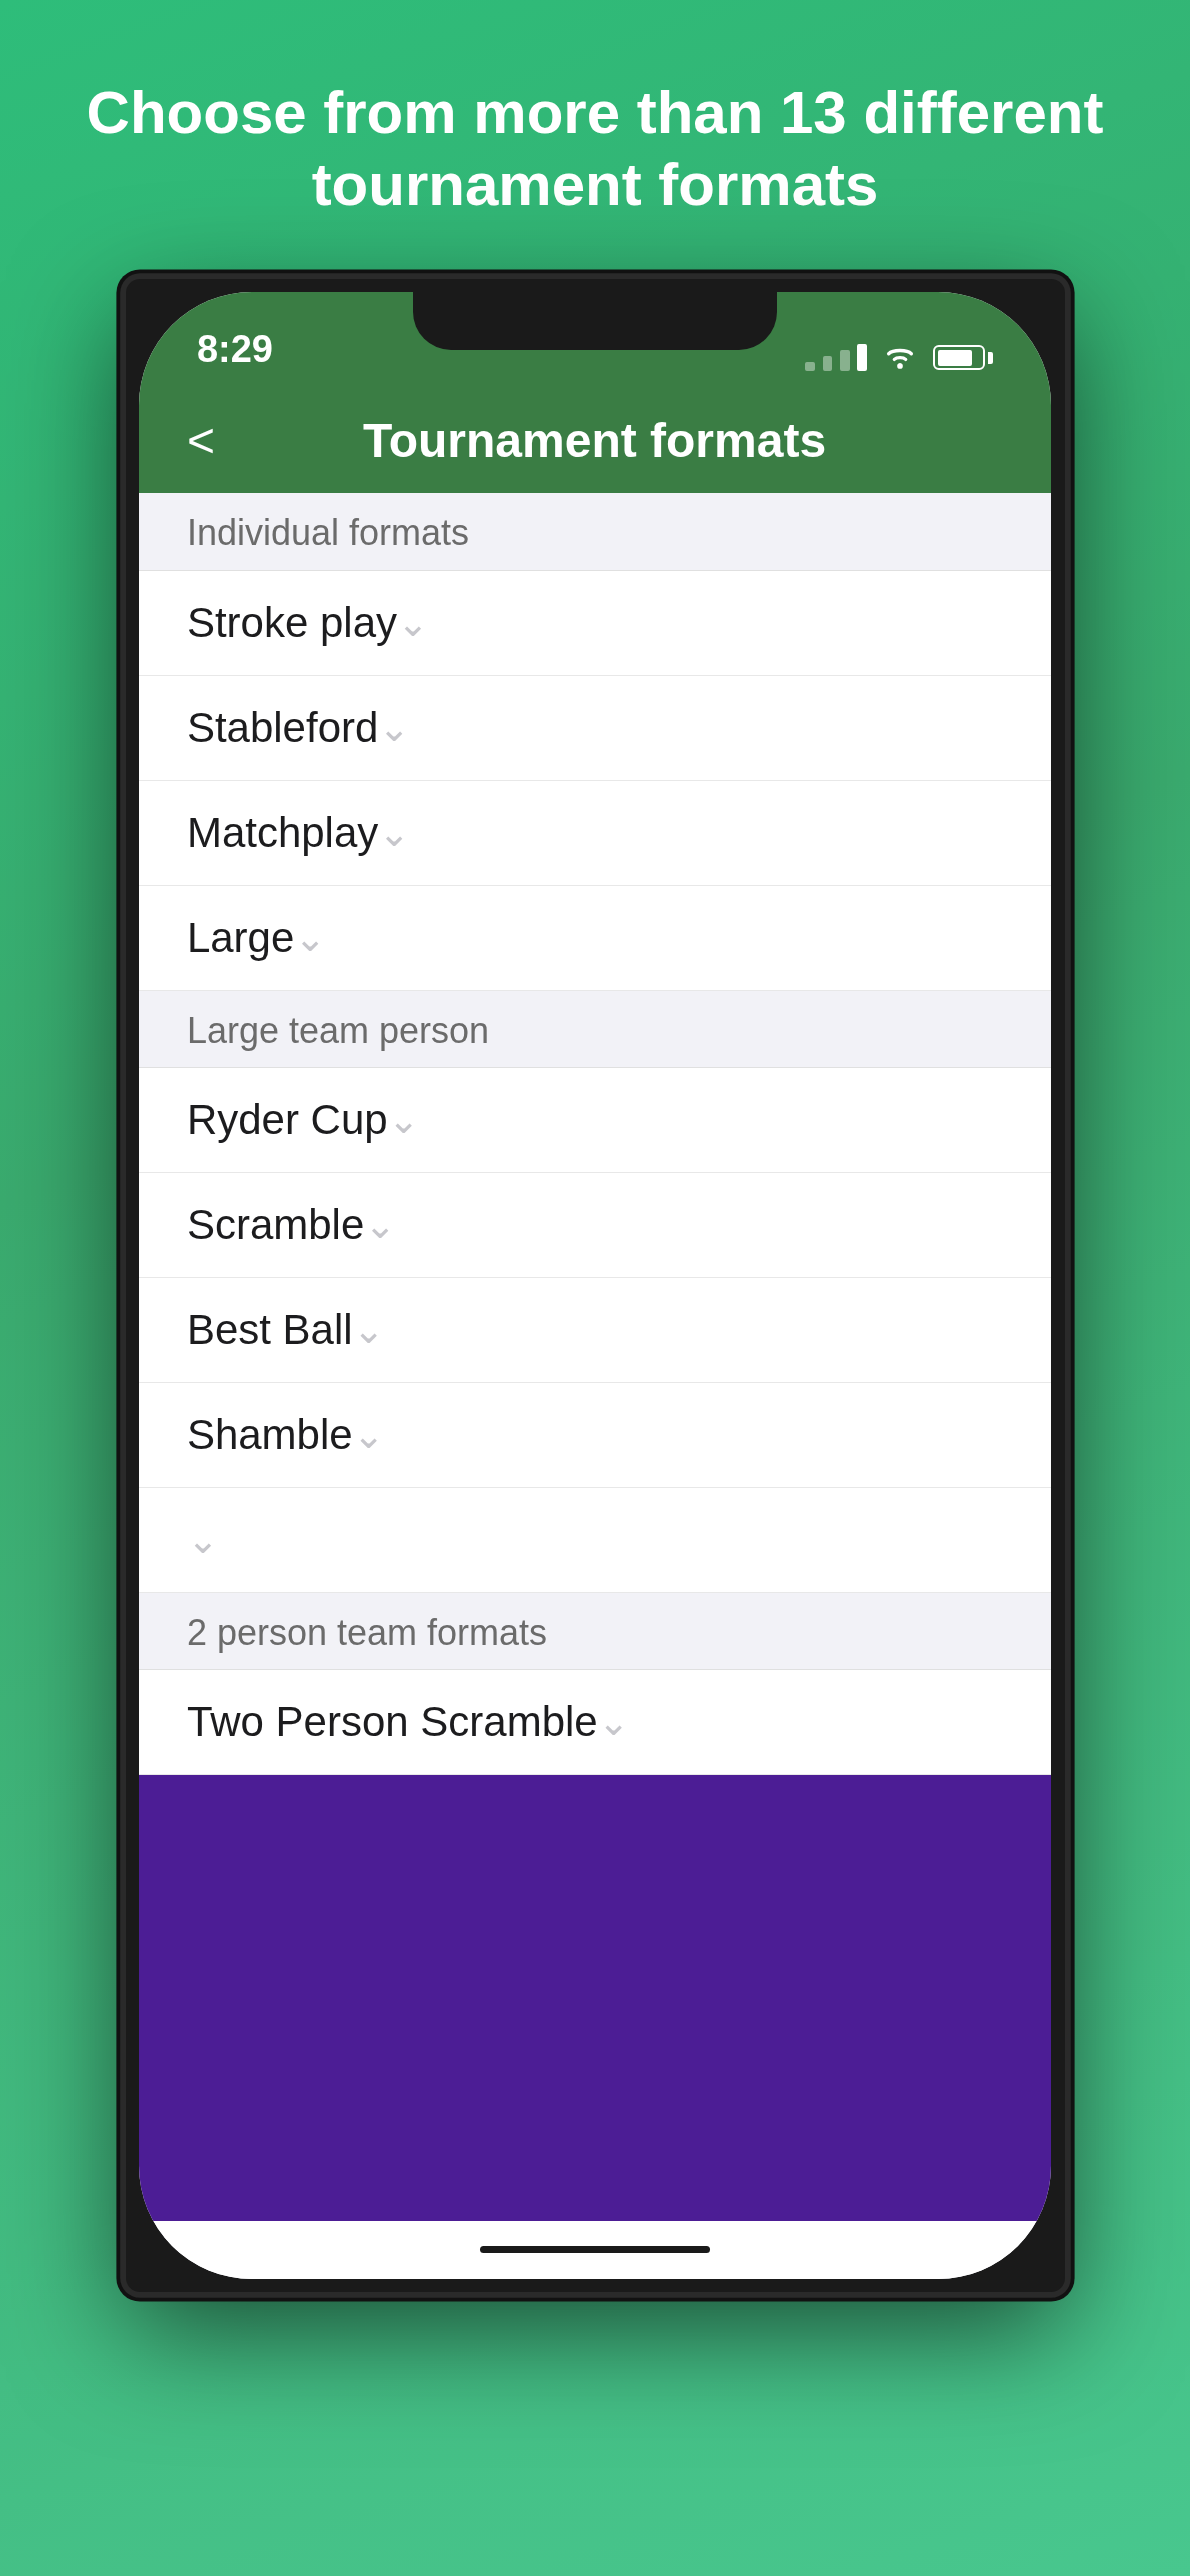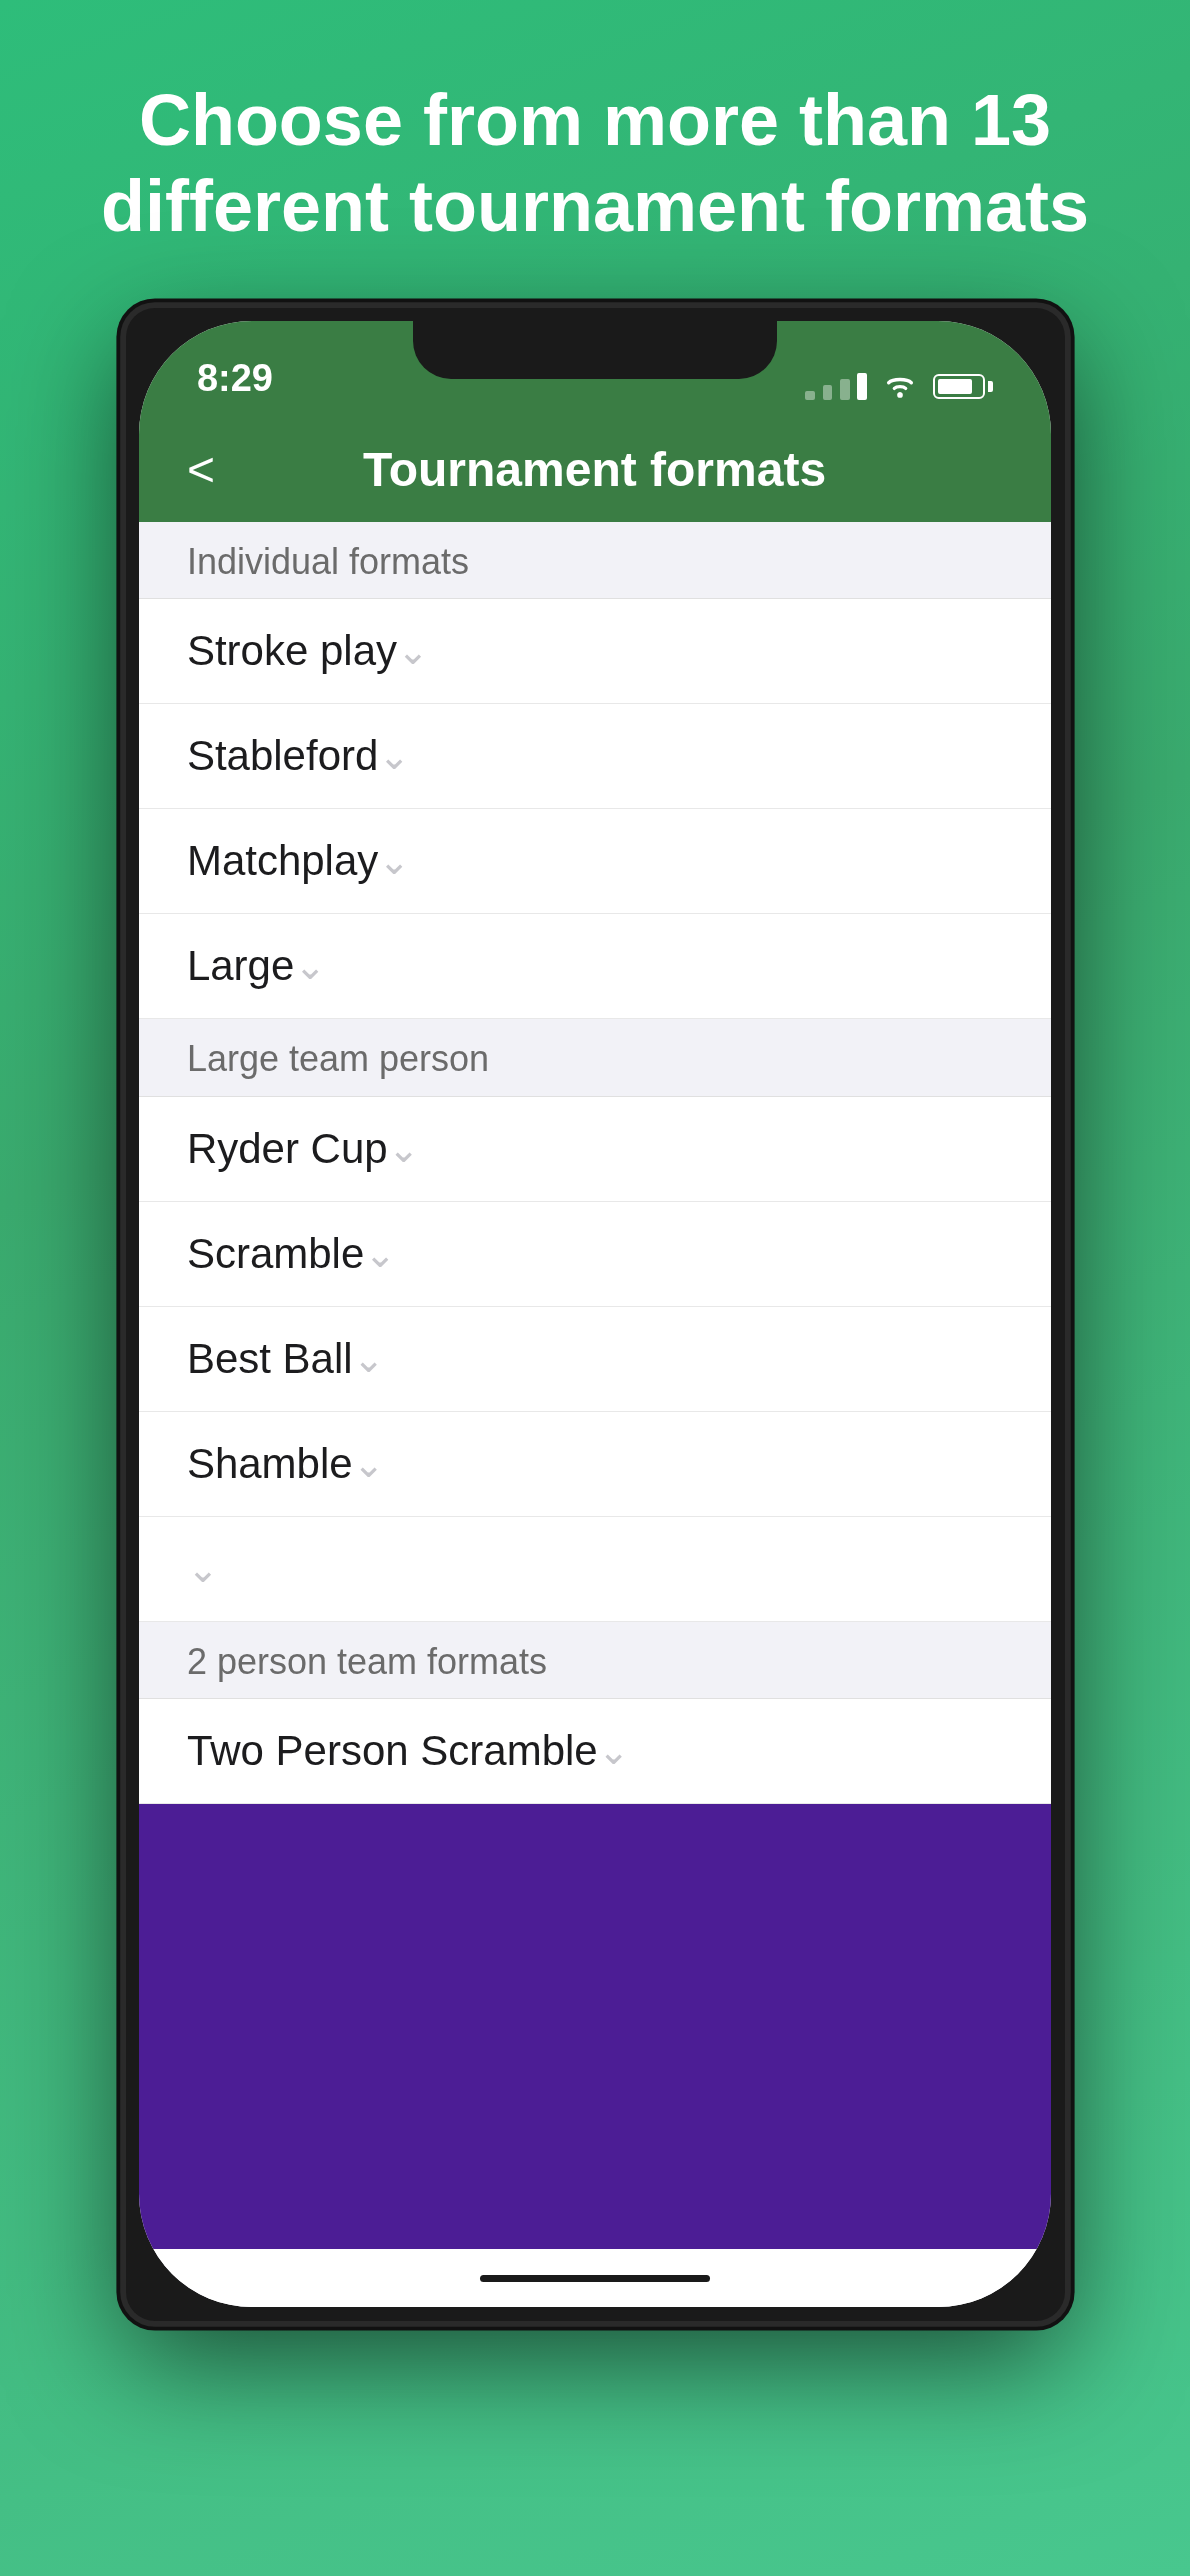--- a/index.html
+++ b/index.html
@@ -11,39 +11,39 @@
       display: flex;
       flex-direction: column;
       align-items: center;
       font-family: -apple-system, 'SF Pro Display', 'Helvetica Neue', Arial, sans-serif;
       overflow: hidden;
     }
 
     .hero-text {
       color: white;
       text-align: center;
-      font-size: 72px;
+      font-size: 60px;
       font-weight: 700;
       line-height: 1.2;
       padding: 77px 77px 58px;
       width: 100%;
     }
 
     .phone-wrapper {
       width: 939px;
       height: 2013px;
       position: relative;
     }
 
     
     .phone-shell {
       width: 100%;
       height: 100%;
       background: #1a1a1a;
-      border-radius: 29px;
+      border-radius: 14px;
       position: relative;
       box-shadow:
         0 0 0 5.8px #2a2a2a,
         0 0 0 9.6px #111,
         0 38px 115px rgba(0,0,0,0.6);
       overflow: hidden;
     }
 
     
     .phone-shell::before {

